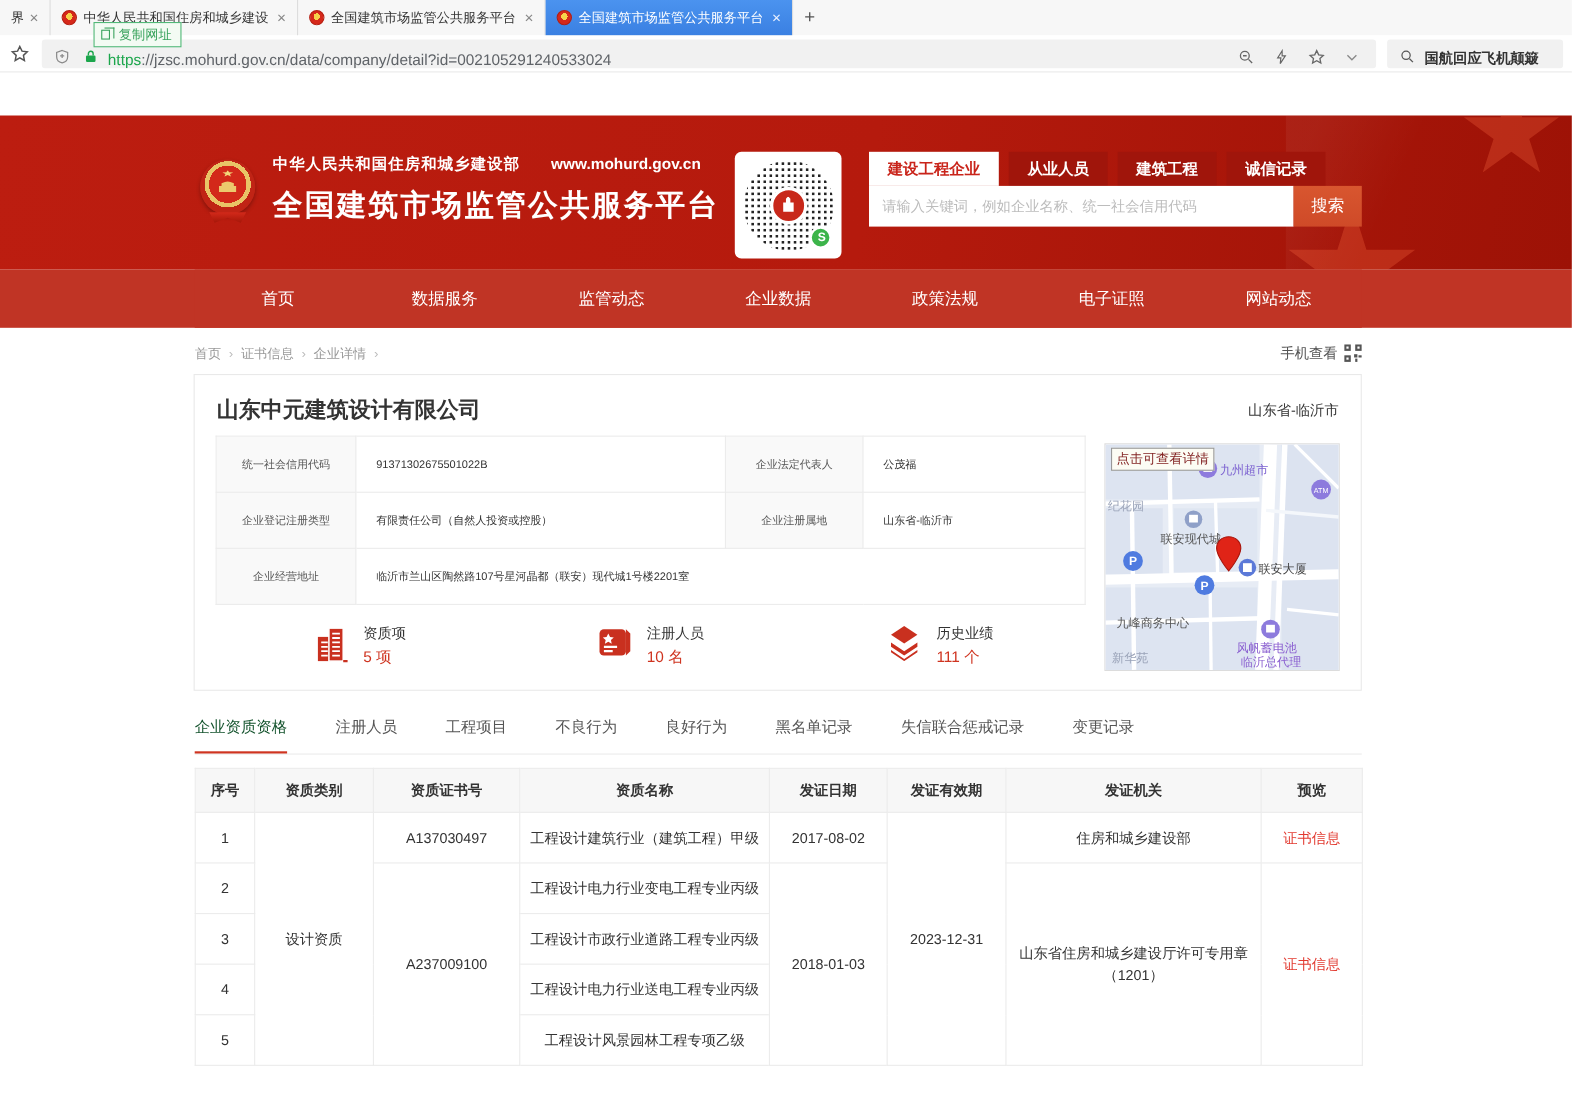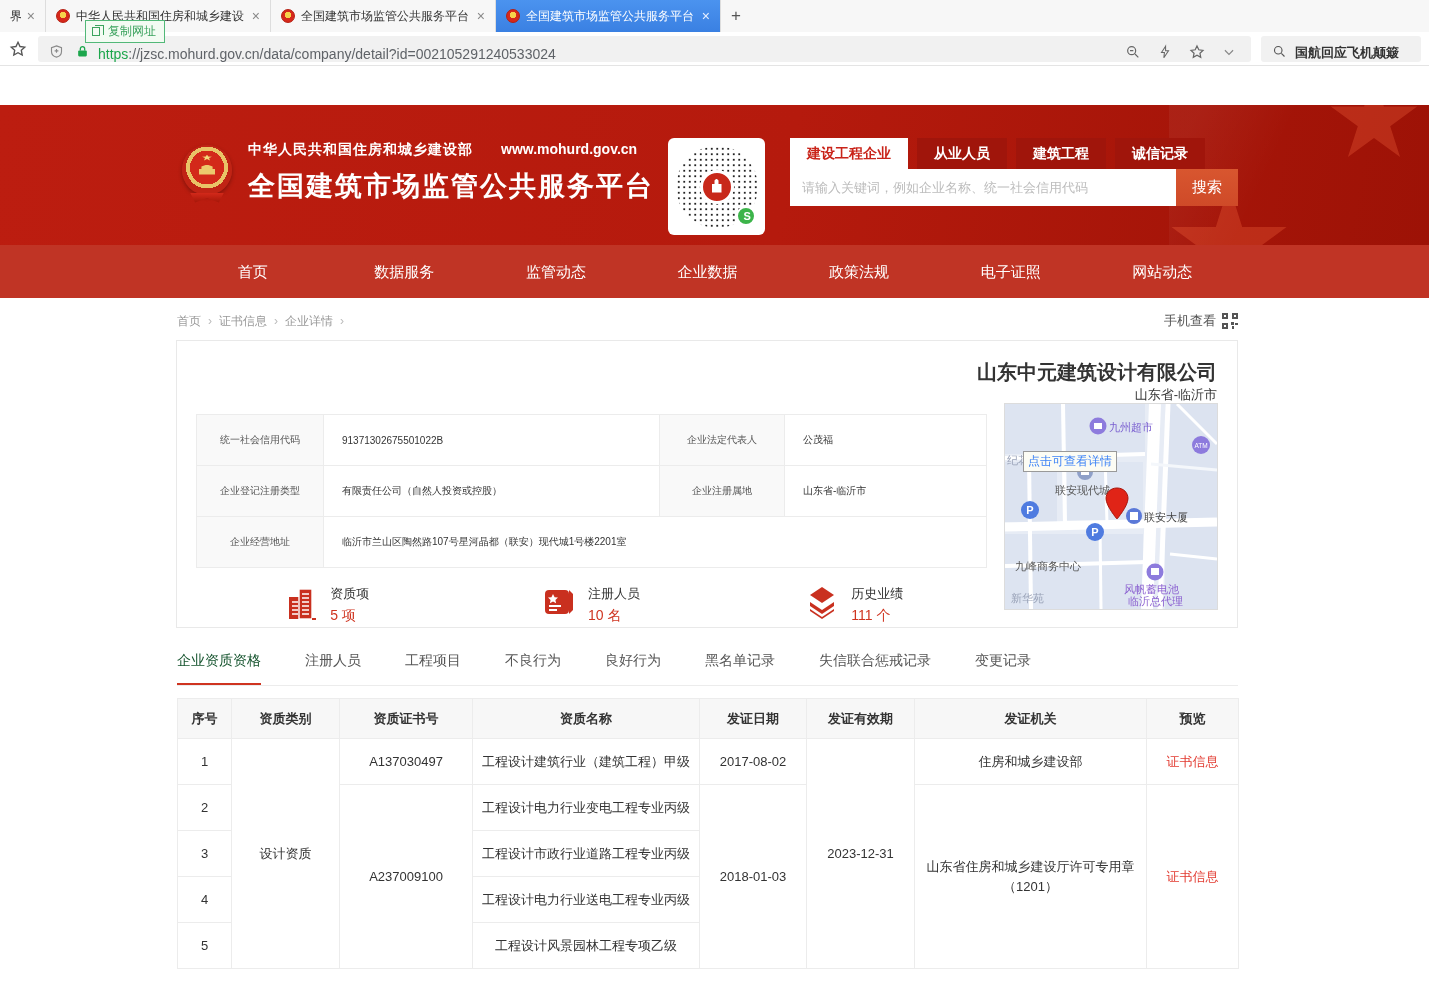--- a/index.html
+++ b/index.html
@@ -82,39 +82,39 @@
   .nav-holder { position:relative; margin-top:-53px; }
 
   
   .crumb-row { width:1061px; margin:14px 0 0 177px; display:flex; align-items:center; font-size:12px; color:#999; }
   .crumb-row a { color:#999; text-decoration:none; }
   .crumb-sep { margin:0 7px; color:#bbb; }
   .crumb-right { margin-left:auto; display:flex; align-items:center; gap:6px; color:#555; font-size:13px; }
 
   
   .card { width:1062px; margin:10px 0 0 176px; border:1px solid #e9e9e9; background:#fff; position:relative; height:288px; }
-  .card-title { display:flex; align-items:flex-end; padding:18px 20px 10px 20px;flex-direction:column; }
+  .card-title { display:flex; align-items:center; padding:18px 20px 10px 20px; }
   .card-title h1 { font-size:20px; font-weight:bold; color:#333; }
   .card-title .region { margin-left:auto; font-size:13px; color:#333; }
 
   .info-table { border-collapse:collapse; margin-left:19px; }
   .info-table td { border:1px solid #ececec; font-size:10px; height:51px; }
   .info-table td.lbl { background:#f9f9f9; color:#555; text-align:center; width:127px; }
   .info-table td.lbl2 { background:#f9f9f9; color:#555; text-align:center; width:125px; }
   .info-table td.val { padding-left:18px; color:#333; width:336px; }
   .info-table td.val2 { padding-left:18px; color:#333; width:202px; }
 
   .stats-row { width:790px; margin-left:19px; display:flex; margin-top:17px; }
   .stat { flex:1; display:flex; justify-content:center; gap:12px; }
   .stat .txt .lab { font-size:13px; color:#333; }
   .stat .txt .num { font-size:14px; color:#cf3420; margin-top:4px; }
 
   .map-wrap { position:absolute; right:19px; top:62px; width:214px; height:207px; border:1px solid #dcdcdc; }
-  .map-tip { position:absolute; left:18px; top:3px; background:#fcfcf4; border:1px solid #999; color:#3b82f6;
-             font-size:12px; padding:1px 4px; z-index:5;margin-top:44px; }
+  .map-tip { position:absolute; left:5px; top:3px; background:#fcfcf4; border:1px solid #999; color:#7f1d1d;
+             font-size:12px; padding:1px 4px; z-index:5; }
 
   
   .dtabs { width:1061px; margin:24px 0 0 177px; border-bottom:1px solid #ececec; display:flex; gap:44px; }
   .dtab { font-size:14px; color:#555; padding-bottom:13px; cursor:default; }
   .dtab.active { color:#14532d; border-bottom:2px solid #cf3420; }
 
   
   .qtable { border-collapse:collapse; width:1061px; margin:12px 0 0 177px; table-layout:fixed; }
   .qtable th, .qtable td { border:1px solid #ececec; font-size:13px; text-align:center; color:#333; padding:4px; }
   .qtable th { background:#f7f7f7; height:40px; font-weight:bold; }

